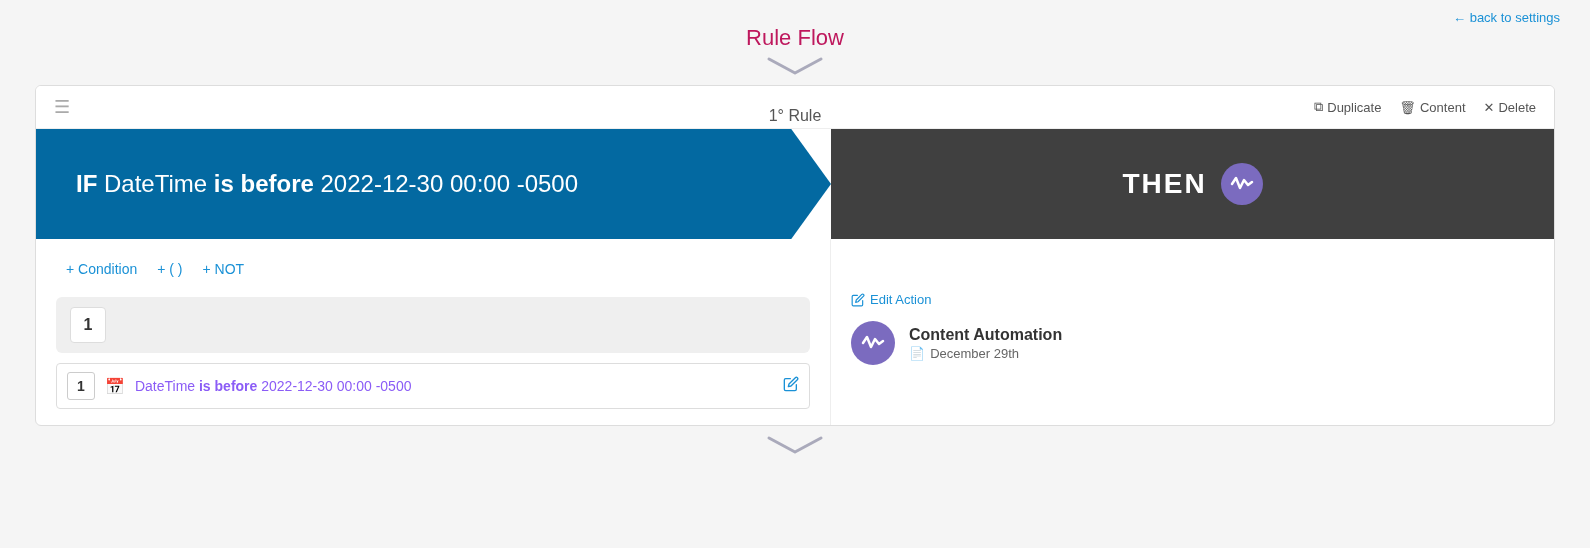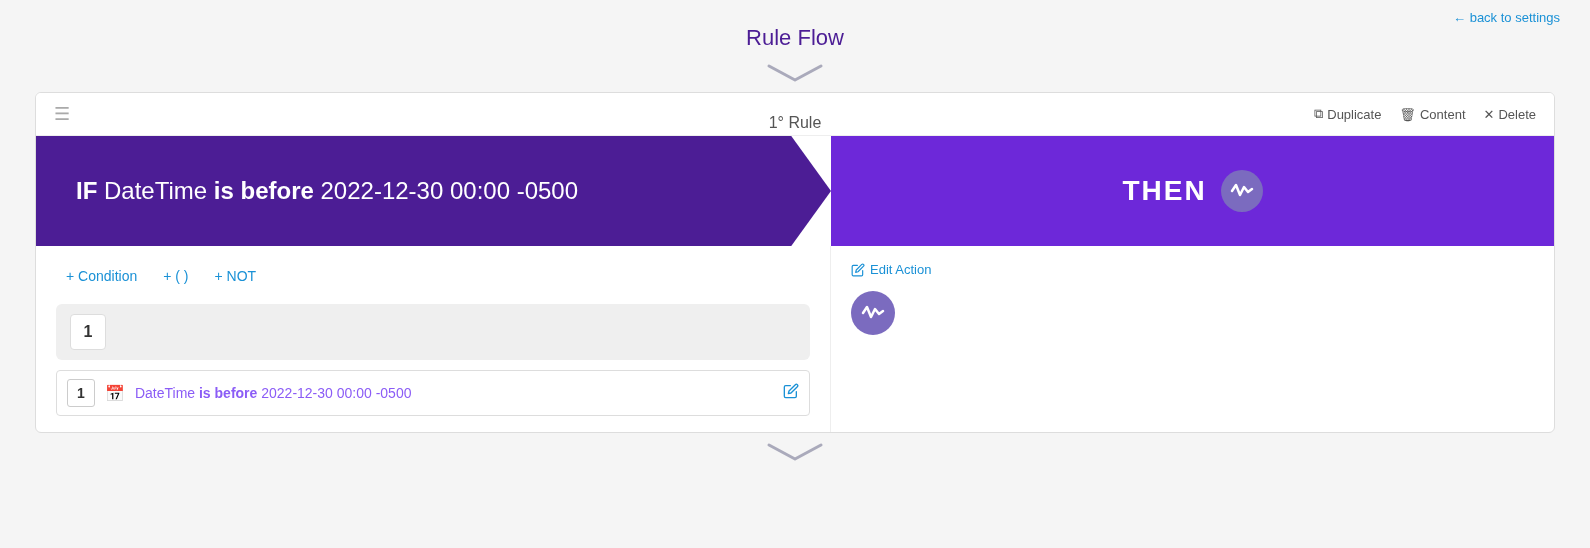--- a/index.html
+++ b/index.html
@@ -7,24 +7,24 @@
       font-family: -apple-system, BlinkMacSystemFont, 'Segoe UI', sans-serif;
       background: #f5f5f5;
       display: flex;
       flex-direction: column;
       align-items: center;
       min-height: 548px;
       padding-top: 10px;
     }
 
     .rule-flow-label {
-      color: #4c1d95;
+      color: #be185d;
       font-size: 22px;
       font-weight: 500;
-      margin-bottom: 11px;
+      margin-bottom: 4px;
     }
 
     .chevron-down {
       width: 60px;
       height: 22px;
       margin: 0 auto 8px;
       display: block;
     }
 
     .rule-card {
@@ -84,42 +84,42 @@
     }
 
     
     .rule-banner {
       display: flex;
       height: 110px;
       position: relative;
     }
 
     .if-section {
-      background: #4c1d95;
+      background: #0369a1;
       flex: 0 0 795px;
       display: flex;
       align-items: center;
       padding: 14px 40px;
       clip-path: polygon(0 0, 95% 0, 100% 50%, 95% 100%, 0 100%);
       position: relative;
       z-index: 2;
     }
 
     .if-text {
       color: #fff;
       font-size: 24px;
       font-weight: 400;
     }
 
     .if-text strong {
       font-weight: 700;
     }
 
     .then-section {
-      background: #6d28d9;
+      background: #404040;
       flex: 1;
       display: flex;
       align-items: center;
       justify-content: center;
       padding: 0 40px;
       gap: 14px;
     }
 
     .then-label {
       color: #fff;
@@ -151,21 +151,20 @@
     }
 
     .if-body {
       flex: 0 0 795px;
       padding: 16px 20px;
       border-right: 1px solid #eee;
     }
 
     .condition-toolbar {
       display: flex;
-      gap: 6px;
       margin-bottom: 14px;
     }
 
     .toolbar-btn {
       background: none;
       border: none;
       cursor: pointer;
       color: #1a91d6;
       font-size: 14px;
       font-weight: 500;
@@ -242,20 +241,21 @@
     .edit-action-btn {
       background: none;
       border: none;
       cursor: pointer;
       color: #1a91d6;
       font-size: 13px;
       display: flex;
       align-items: flex-end;
       gap: 5px;
       margin-bottom: 14px;
+      margin-top: 37px;
     }
 
     .action-item {
       display: flex;
       align-items: center;
       gap: 14px;
     }
 
     .action-icon-circle {
       width: 44px;
@@ -399,20 +399,27 @@
           <path d="M18.5 2.5a2.121 2.121 0 0 1 3 3L12 15l-4 1 1-4 9.5-9.5z"></path>
         </svg>
         <span>Edit Action</span>
       </button>
       <div class="action-item">
         <div class="action-icon-circle">
           <svg viewBox="0 0 24 24" fill="none" stroke="white" stroke-width="2.5" stroke-linecap="round" stroke-linejoin="round">
             <polyline points="2,12 6,6 10,16 14,8 18,13 22,10"></polyline>
           </svg>
         </div>
+        <div class="action-details">
+          <div class="action-title">Content Automation</div>
+          <div class="action-subtitle">
+            <span style="font-size:13px;">📄</span>
+            <span>December 29th</span>
+          </div>
+        </div>
       </div>
     </div>
 
   </div>
 </div>
 
 <svg class="bottom-chevron" width="60" height="22" viewBox="0 0 60 22" fill="none" xmlns="http://www.w3.org/2000/svg">
   <polyline points="4,4 30,18 56,4" stroke="#aab" stroke-width="3" fill="none" stroke-linecap="round" stroke-linejoin="round"></polyline>
 </svg>
 

